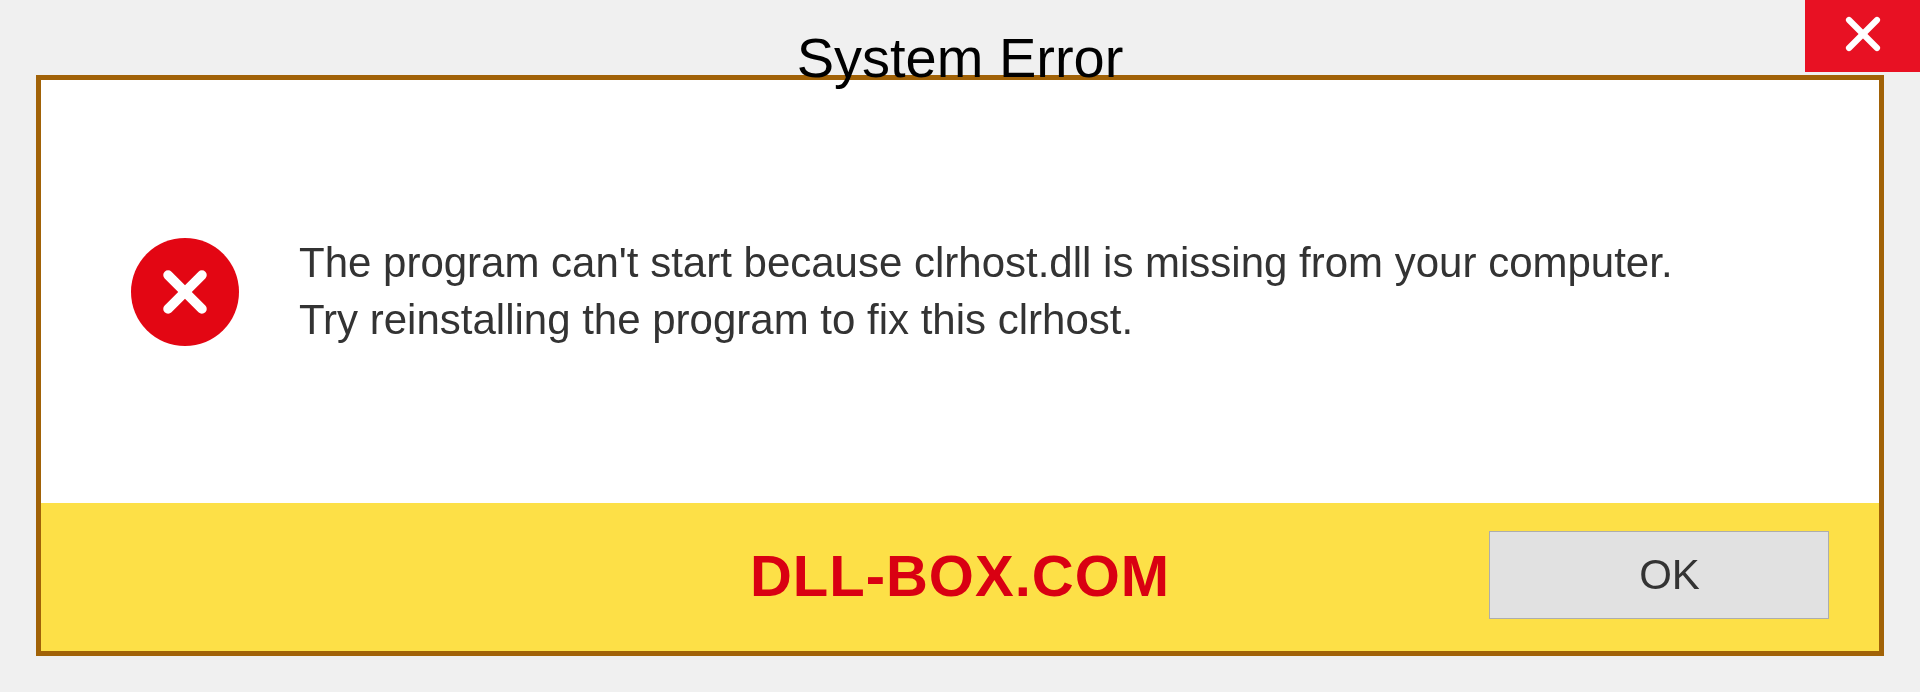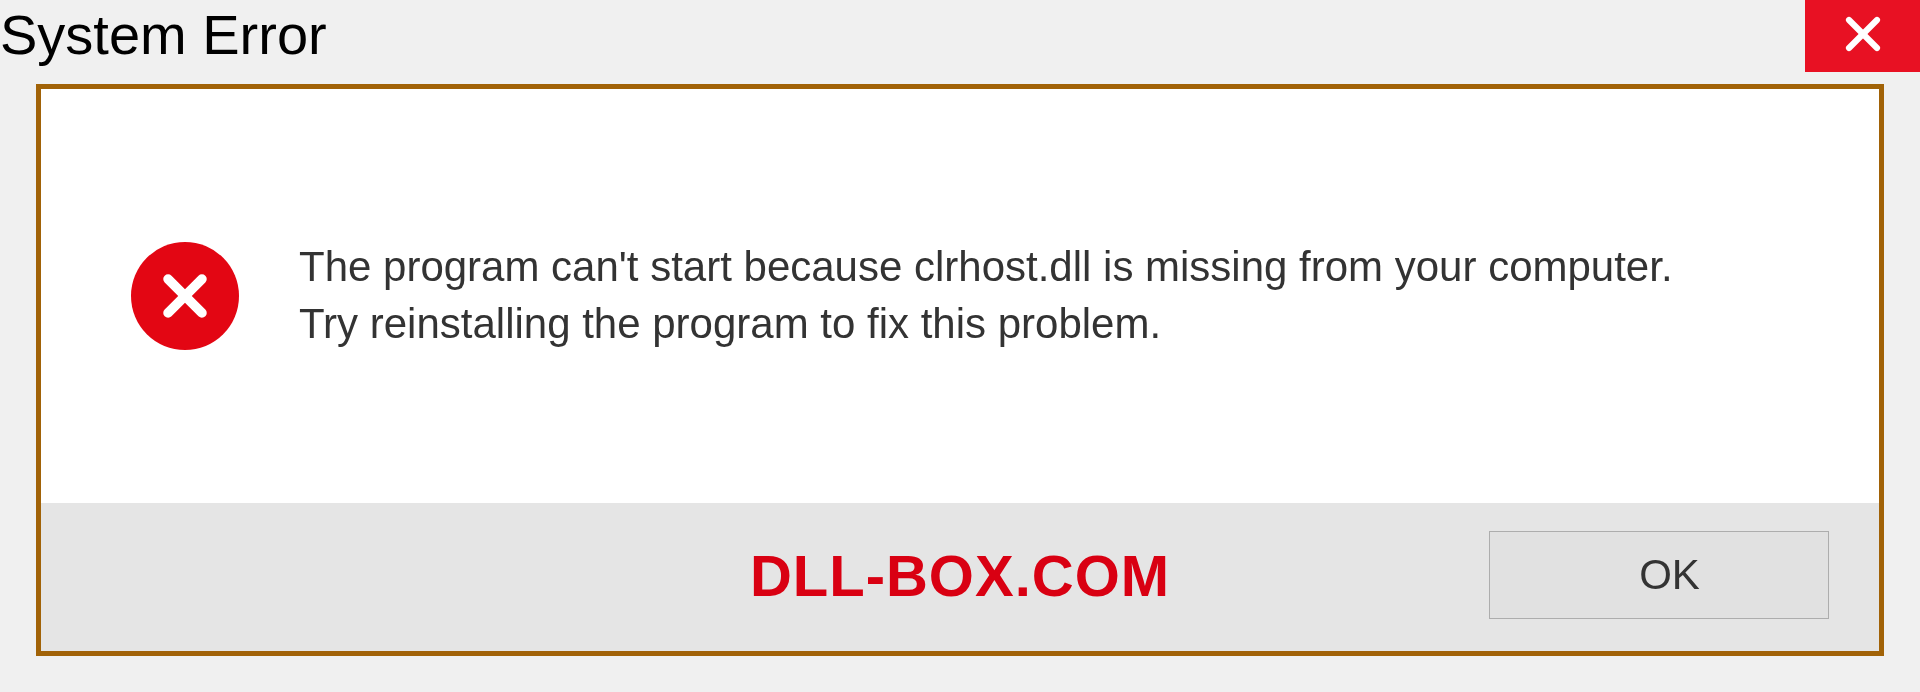--- a/index.html
+++ b/index.html
@@ -18,26 +18,26 @@
     
     .dialog {
       width: 100%;
       height: 100%;
       background: #f0f0f0;
       display: flex;
       flex-direction: column;
     }
     
     .titlebar {
-      height: 84px;
+      height: 75px;
       display: flex;
       align-items: flex-start;
-      justify-content: flex-start;
+      justify-content: center;
       position: relative;
-      padding-top: 2px;
+      padding-top: 25px;
     }
     
     .titlebar-title {
       font-size: 56px;
       font-weight: 400;
       color: #000;
       text-align: center;
     }
     
     .close-btn {
@@ -101,21 +101,21 @@
       font-size: 42px;
       line-height: 1.35;
       color: #333;
     }
     
     .footer {
       display: flex;
       align-items: center;
       justify-content: flex-end;
       padding: 28px 50px 32px 50px;
-      background: #e5e5e5;
+      background: #fde047;
       position: relative;
     }
     
     .watermark {
       position: absolute;
       left: 50%;
       transform: translateX(-50%);
       font-size: 58px;
       font-weight: 900;
       letter-spacing: 1px;
@@ -160,21 +160,21 @@
 
       <div class="message-body">
         <div class="error-icon">
           <svg viewBox="0 0 24 24" fill="none" stroke="#ffffff" stroke-width="4" stroke-linecap="round">
             <line x1="5" y1="5" x2="19" y2="19"></line>
             <line x1="19" y1="5" x2="5" y2="19"></line>
           </svg>
         </div>
         <div class="message-text">
           <div>The program can't start because clrhost.dll is missing from your computer.</div>
-          <div>Try reinstalling the program to fix this problem.</div>
+          <div>Try reinstalling the program to fix this clrhost.</div>
         </div>
       </div>
 
       <div class="footer">
         <div class="watermark">DLL-BOX.COM</div>
         <div class="ok-btn">OK</div>
       </div>
 
     </div>
   </div>

